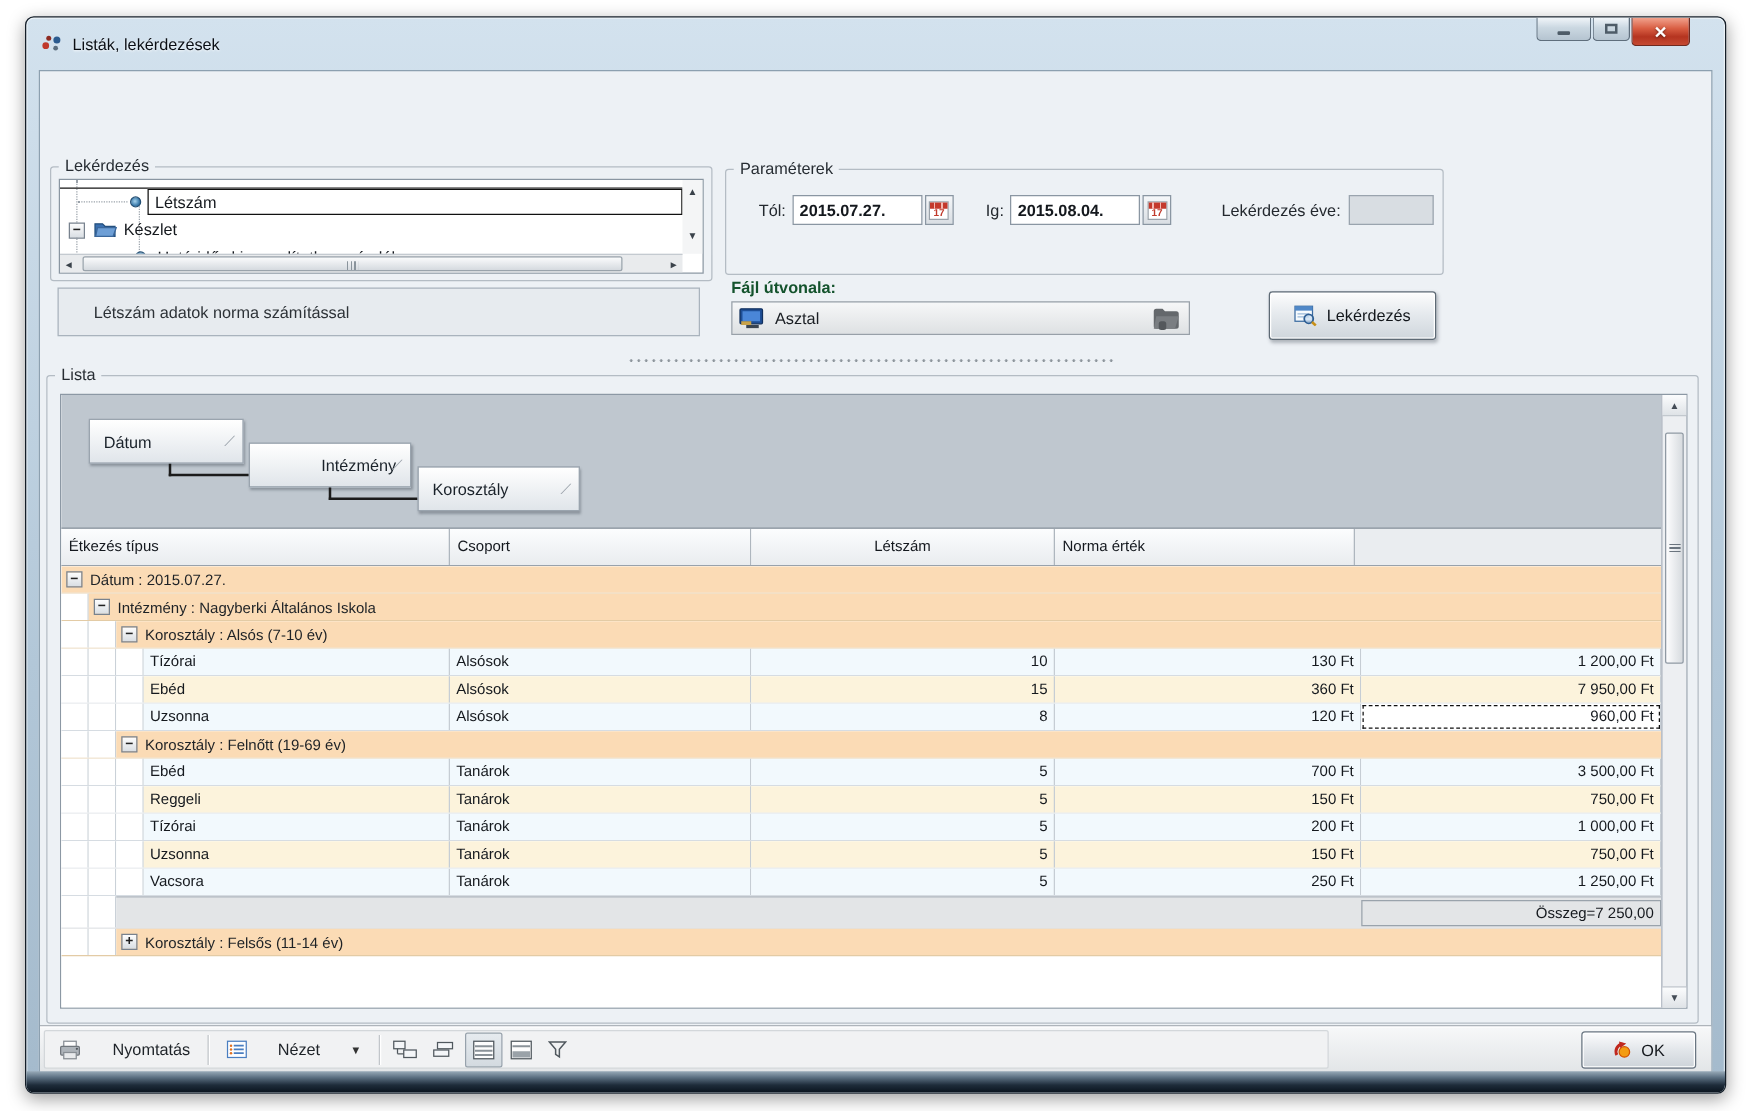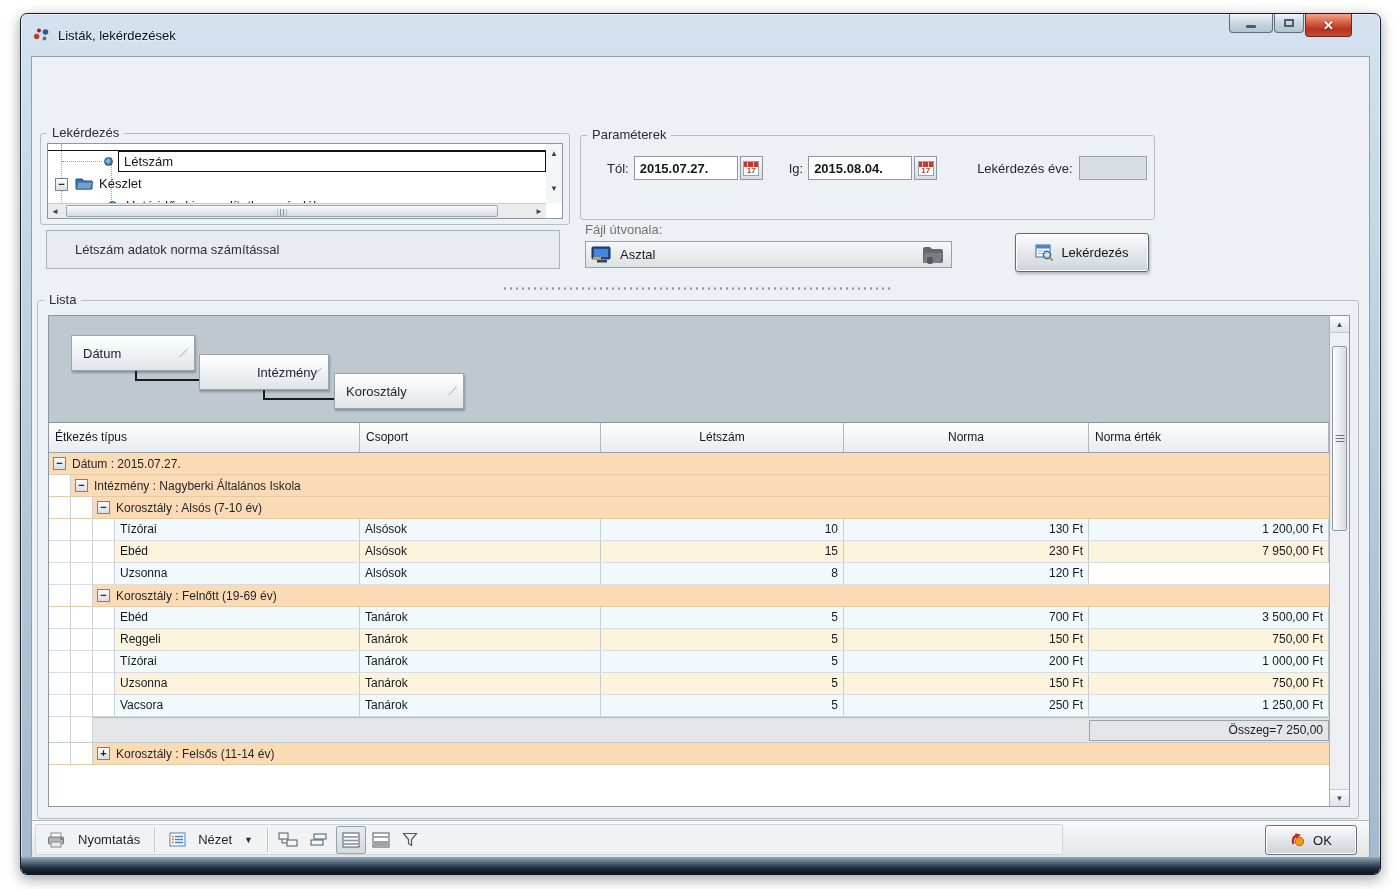--- a/index.html
+++ b/index.html
@@ -80,21 +80,21 @@
     color:#14181D; padding:0 5px; background:#fff; margin:0 2px 0 5px; }
   .cal-btn { width:23px; height:24px; border:1px solid #8A96A2; background:linear-gradient(#F5F7F9,#D9DEE3);
     display:flex; align-items:center; justify-content:center; }
   .cal { position:relative; width:16px; height:15px; background:#fff; border:1px solid #9AA2AA; }
   .cal-top { position:absolute; left:0; right:0; top:0; height:5px; background:#C4392C;
     background-image:linear-gradient(90deg, transparent 3px, #F3B9B2 3px 4px, transparent 4px 9px, #F3B9B2 9px 10px, transparent 10px); }
   .cal-day { position:absolute; left:0; right:0; bottom:0; text-align:center; font:bold 8px/9px "Liberation Sans",sans-serif; color:#C0392B; }
   .year-input { width:68px; height:24px; border:1px solid #9AA4AE; background:#D8DDE2; margin-left:6px; }
 
   
-  .file-label { position:absolute; left:553px; top:165px; font-size:13px; color:#737373; }
+  .file-label { position:absolute; left:553px; top:165px; font-size:13px; color:#14532d;font-weight:bold; }
   .combo { position:absolute; left:553px; top:184px; width:367px; height:27px;
     border:1px solid #98A0A8; background:linear-gradient(#F6F7F8,#DEE1E3); display:flex; align-items:center; }
   .combo-text { font-size:13px; color:#1A1E23; margin-left:7px; }
   .combo-right { position:absolute; right:4px; top:3px; }
   .btn-query { position:absolute; left:983px; top:176px; width:134px; height:39px;
     border:1px solid #5E6A75; border-radius:3px;
     background:linear-gradient(#FDFDFD,#E6EAEE 45%,#CFD6DC);
     box-shadow:inset 0 0 0 1px #fff, 1px 2px 3px rgba(60,70,80,.35);
     display:flex; align-items:center; justify-content:center; gap:7px; font-size:13px; color:#12161B; }
   .splitter-dots { position:absolute; left:470px; top:229px; width:390px; height:5px;
@@ -140,21 +140,21 @@
     background:linear-gradient(90deg,#FDFDFE,#D7DBDF); border:1px solid #8F99A3; border-radius:2px; }
   .sgrip { position:absolute; left:50%; top:88px; width:9px; height:8px; transform:translateX(-50%);
     background:repeating-linear-gradient(#6A747E 0 1px, transparent 1px 3px); }
 
   
   .toolbar { position:absolute; left:0; right:0; bottom:0; height:38px;
     background:linear-gradient(#F7F8F9,#E2E5E7); border-top:1px solid #AEB4BA; box-shadow:inset 0 1px 0 #fff;
     display:flex; align-items:center; padding-left:5px; }
   .tb-panel { position:absolute; left:3px; top:3px; width:1028px; height:31px; background:#F1F2F3;
     border:1px solid #D3D7DA; border-radius:2px; }
-  .tb-btn { position:relative; height:28px; display:flex; align-items:center; gap:12px; padding:0 9px;
+  .tb-btn { position:relative; height:28px; display:flex; align-items:center; gap:24px; padding:0 9px;
     font-size:13px; color:#1E2328; border:1px solid transparent; border-radius:2px; }
   .tb-btn.pressed { border-color:#97A2AC; background:linear-gradient(#E6EBEF,#D3DAE0); }
   .tb-sep { position:relative; width:1px; height:24px; background:#C2C6CA; margin:0 4px; box-shadow:1px 0 0 #fff; }
   .caret { font-size:9px; color:#333; }
   .btn-ok { position:absolute; right:12px; top:4px; width:92px; height:30px;
     border:1px solid #6A7682; border-radius:3px;
     background:linear-gradient(#FCFCFD,#E2E6EA 50%,#CDD3D9);
     box-shadow:inset 0 0 0 1px #fff;
     display:flex; align-items:center; justify-content:center; gap:6px; font-size:13px; color:#12161B; }
 </style>
@@ -299,21 +299,20 @@
               <div class="conn" style="left: 214px; top: 82px; width: 71px; height: 2px;"></div>
               <div class="gb-box" style="left: 285px; top: 57px; width: 130px;">
                 <span>Korosztály</span>
                 <span class="gb-sort">∕</span>
               </div>
             </div>
           <div class="ghead">
               <div class="hcell c0" style="width: 311px;">Étkezés típus</div>
               <div class="hcell c1" style="width: 241px;">Csoport</div>
               <div class="hcell c2" style="width: 243px;">Létszám</div>
-              <div class="hcell c3" style="width: 245px;">Norma</div>
               <div class="hcell c4" style="width: 240px;">Norma érték</div>
             </div>
           <div class="gbody">
               <div class="grow group">
                 <div class="gcell">
                   <span class="expander">−</span>
                   <span class="glabel">Dátum : 2015.07.27.</span>
                 </div>
               </div>
               <div class="grow group">
@@ -341,31 +340,32 @@
                 <div class="dcell c3" style="width: 245px;">130 Ft</div>
                 <div class="dcell c4" style="width: 240px;">1 200,00 Ft</div>
               </div>
               <div class="grow data cream">
                 <div class="strip"></div>
                 <div class="strip"></div>
                 <div class="strip"></div>
                 <div class="dcell c0" style="width: 245px;">Ebéd</div>
                 <div class="dcell c1" style="width: 241px;">Alsósok</div>
                 <div class="dcell c2" style="width: 243px;">15</div>
-                <div class="dcell c3" style="width: 245px;">230 Ft</div>
+                <div class="dcell c3" style="width: 245px;">360 Ft</div>
                 <div class="dcell c4" style="width: 240px;">7 950,00 Ft</div>
               </div>
               <div class="grow data blue">
                 <div class="strip"></div>
                 <div class="strip"></div>
                 <div class="strip"></div>
                 <div class="dcell c0" style="width: 245px;">Uzsonna</div>
                 <div class="dcell c1" style="width: 241px;">Alsósok</div>
                 <div class="dcell c2" style="width: 243px;">8</div>
                 <div class="dcell c3" style="width: 245px;">120 Ft</div>
+                <div class="dcell c4 sel" style="width: 240px;">960,00 Ft</div>
               </div>
               <div class="grow group">
                 <div class="strip"></div>
                 <div class="strip"></div>
                 <div class="gcell">
                   <span class="expander">−</span>
                   <span class="glabel">Korosztály : Felnőtt (19-69 év)</span>
                 </div>
               </div>
               <div class="grow data blue">

